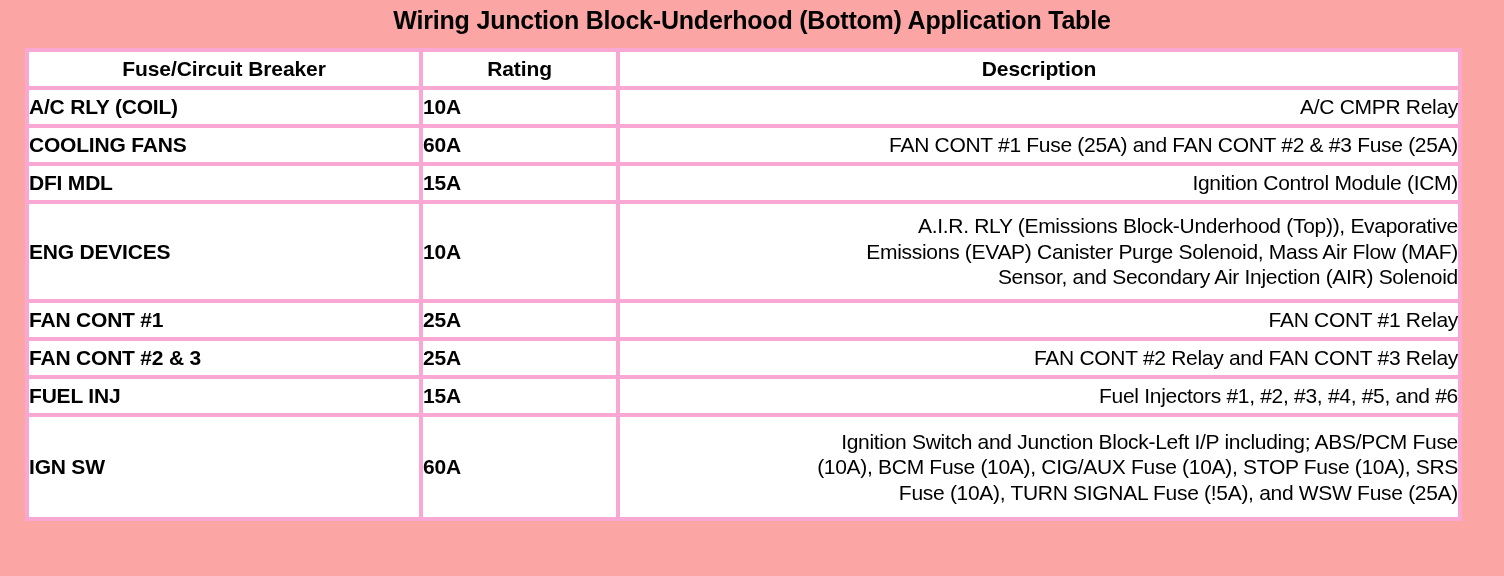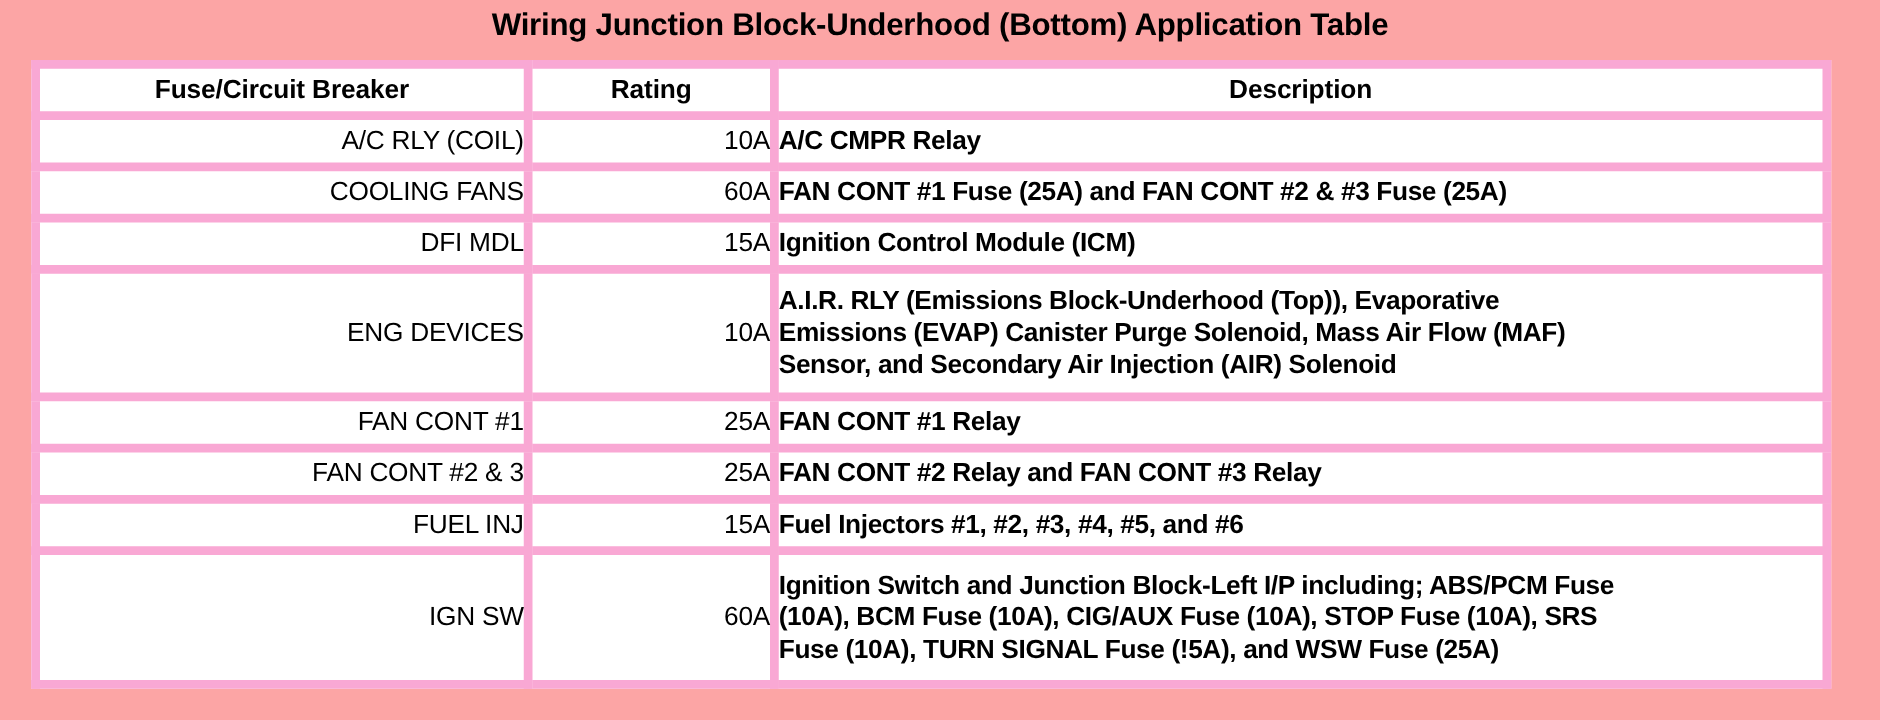--- a/index.html
+++ b/index.html
@@ -39,49 +39,49 @@
     width: 1433px;
   }
   table.app-table {
     border-collapse: collapse;
     table-layout: fixed;
     width: 1433px;
     background: #ffffff;
   }
   table.app-table td,
   table.app-table th {
-    border: 7px solid #f9a8d4;
+    border: 4px solid #f9a8d4;
     padding: 0;
     vertical-align: middle;
     background: #ffffff;
   }
   col.c-fuse   { width: 394px; }
   col.c-rating { width: 197px; }
   col.c-desc   { width: 842px; }
 
   th.hdr {
     font-size: 21px;
     font-weight: bold;
     text-align: center;
     height: 35px;
     line-height: 22px;
     letter-spacing: -0.1px;
   }
   td.cell-fuse,
   td.cell-rating {
     font-size: 21px;
-    font-weight: normal;
-    text-align: right;
+    font-weight: bold;
+    text-align: left;
     line-height: 24px;
     letter-spacing: -0.2px;
   }
   td.cell-desc {
     font-size: 21px;
-    font-weight: bold;
-    text-align: left;
+    font-weight: normal;
+    text-align: right;
     padding-left: 11px;
     padding-right: 6px;
     line-height: 25.5px;
     letter-spacing: -0.3px;
   }
   tr.r-1 td, tr.r-1 th { height: 34px; }
   tr.r-2 td { height: 34px; }
   tr.r-3 td { height: 95px; }
   tr.r-4 td { height: 100px; }
   .desc-line { display: block; white-space: nowrap; }

